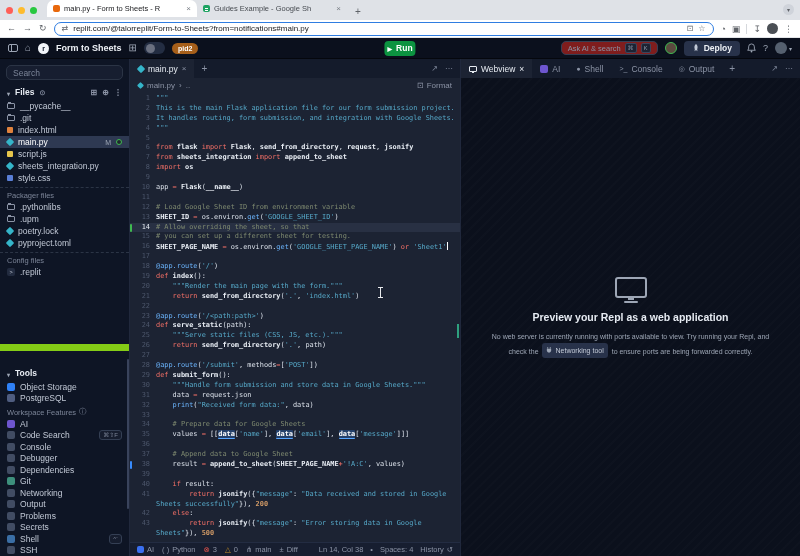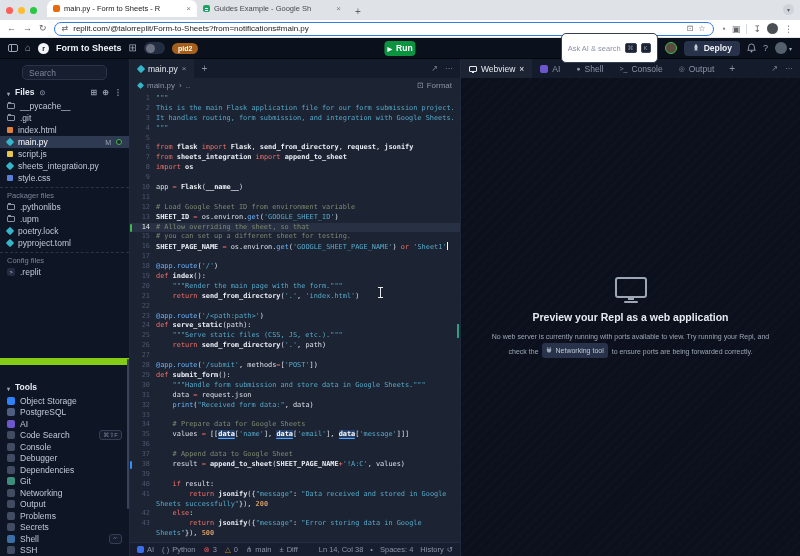--- a/index.html
+++ b/index.html
@@ -34,33 +34,33 @@
 .icn-panel{width:10px;height:8px;border:1px solid #9da6b5;border-radius:2px;position:relative}
 .icn-panel::before{content:"";position:absolute;left:2px;top:0;width:1px;height:6px;background:#9da6b5}
 .logo{width:11px;height:11px;border-radius:50%;background:#f2f5f9;color:#101828;font-size:7px;font-weight:bold;display:flex;align-items:center;justify-content:center}
 .htitle{color:#eef1f6;font-size:9px;font-weight:bold;white-space:nowrap}
 .avpill{height:12px;min-width:21px;border-radius:7px;background:#232d42;display:flex;align-items:center;padding:0 2px}
 .avpill .cavatar{width:9px;height:9px;background:#6a7080}
 .pidpill{height:11px;border-radius:6px;background:#a65f1a;color:#fff;font-size:7px;font-weight:bold;display:flex;align-items:center;padding:0 6px}
 .runbtn{position:absolute;left:50%;transform:translateX(-50%);height:15px;background:#0c9340;border-radius:4px;color:#fff;font-size:8.5px;font-weight:bold;display:flex;align-items:center;gap:4px;padding:0 3px}
 .runbtn .play{font-size:6px}
 .hright{margin-left:auto;display:flex;align-items:center;gap:7px}
-.askai{height:30px;background:#ffffff;border:1px solid #343f54;border-radius:5px;display:flex;align-items:center;gap:4px;padding:0 6px;color:#8b93a5;font-size:7.5px;white-space:nowrap}
+.askai{height:14px;background:#7f1d1d;border:1px solid #343f54;border-radius:5px;display:flex;align-items:center;gap:4px;padding:0 6px;color:#8b93a5;font-size:7.5px;white-space:nowrap}
 .key{border:1px solid #3c455c;border-radius:2px;background:#1c2333;padding:0 2px;font-size:6px;color:#8b93a5;line-height:8px}
 .presav{width:12px;height:12px;border-radius:50%;background:#5b4a3f;border:1.5px solid #3fb950}
 .deploy{height:15px;background:#28324a;border-radius:4px;color:#eef1f6;font-size:8.5px;font-weight:bold;display:flex;align-items:center;gap:4px;padding:0 8px}
 .helpq{color:#9da6b5;font-size:9px}
 .uav{display:flex;align-items:center;gap:2px}
 .uav .cavatar{width:12px;height:12px;background:#55606f}
 .uav .car{color:#9da6b5;font-size:6px}
 
 .main{height:497px;display:flex;background:#070b14}
 
 .sidebar{width:130px;background:#0e1525;display:flex;flex-direction:column;position:relative;border-right:1px solid #20283c;padding-top:2px}
-.sbsearch{margin:4px 22px;height:15px;background:#171e30;border:1px solid #2b3445;border-radius:5px;display:flex;align-items:center;padding:0 6px;color:#7c8598;font-size:8.5px}
+.sbsearch{margin:4px 6px;height:15px;background:#171e30;border:1px solid #2b3445;border-radius:5px;display:flex;align-items:center;padding:0 6px;color:#7c8598;font-size:8.5px}
 .secthead{display:flex;align-items:flex-end;gap:5px;padding:3px 7px;color:#e6ebf2;font-size:8.5px;font-weight:bold}
 .secthead .chev{font-size:6px;color:#9da6b5}
 .secthead .eye{font-size:7px;color:#7c8598}
 .sbicons{margin-left:auto;display:flex;gap:5px;color:#8b93a5;font-size:8px}
 .frow{display:flex;align-items:center;gap:5px;height:12px;padding:0 7px;color:#c2c9d6;font-size:8.5px;white-space:nowrap}
 .frow.sel{background:#2e3952;color:#fff}
 .fi{flex:none}
 .fi-folder{width:8px;height:6px;border:1px solid #8b93a5;border-radius:1px;position:relative}
 .fi-folder::before{content:"";position:absolute;top:-2px;left:0;width:3px;height:1px;background:#8b93a5}
 .fi-python{width:6px;height:6px;background:#35b5c9;transform:rotate(45deg);border-radius:1px}
@@ -294,20 +294,24 @@
       <div id="tooldb">
           <div class="trow">
             <span class="sq sq-objstore"></span>
             <span>Object Storage</span>
           </div>
           <div class="trow">
             <span class="sq sq-pg"></span>
             <span>PostgreSQL</span>
           </div>
         </div>
+      <div class="slabel" style="border-top:none;margin-top:0">
+        <span>Workspace Features</span>
+        <span>ⓘ</span>
+      </div>
       <div id="toollist">
           <div class="trow">
             <span class="sq sq-ai"></span>
             <span>AI</span>
           </div>
           <div class="trow">
             <span class="sq sq-search"></span>
             <span>Code Search</span>
             <span class="shortpill">⌘⇧F</span>
           </div>

